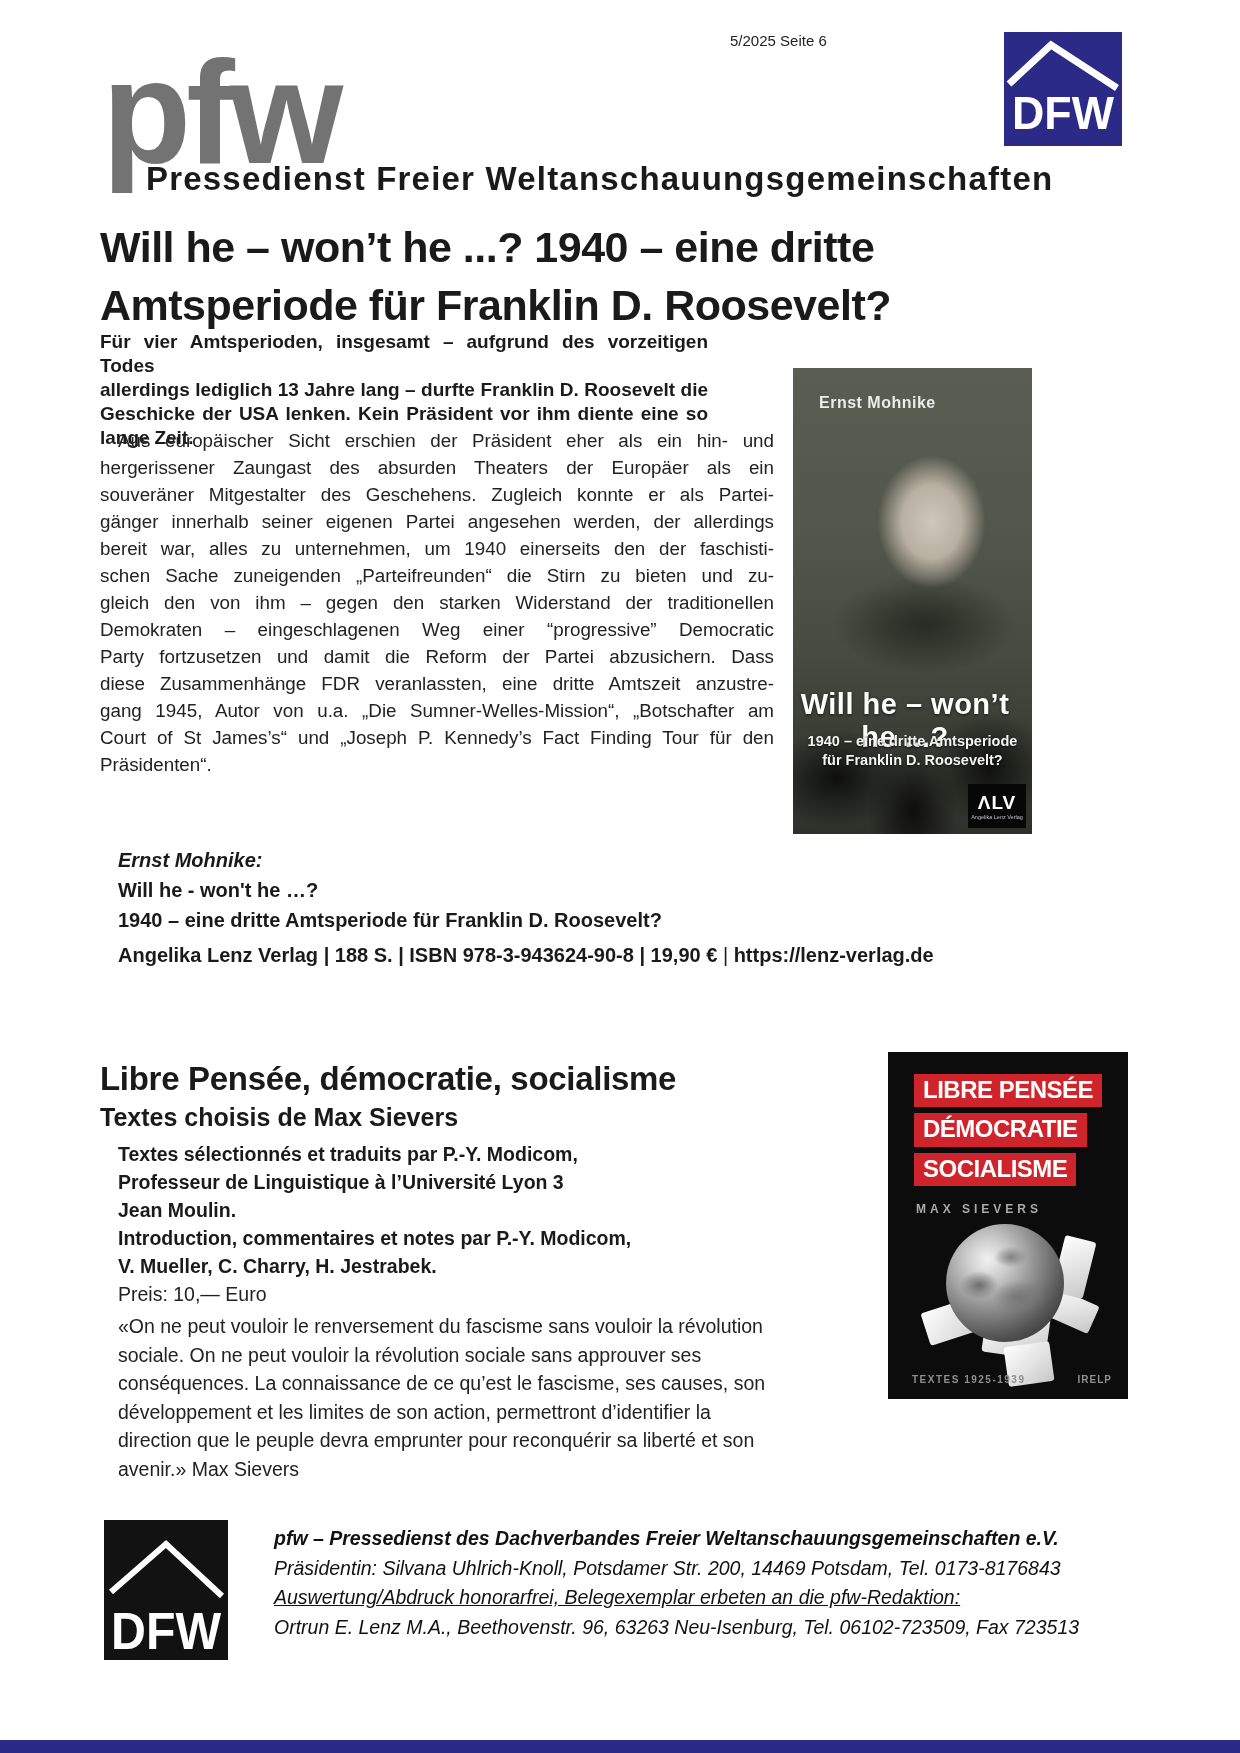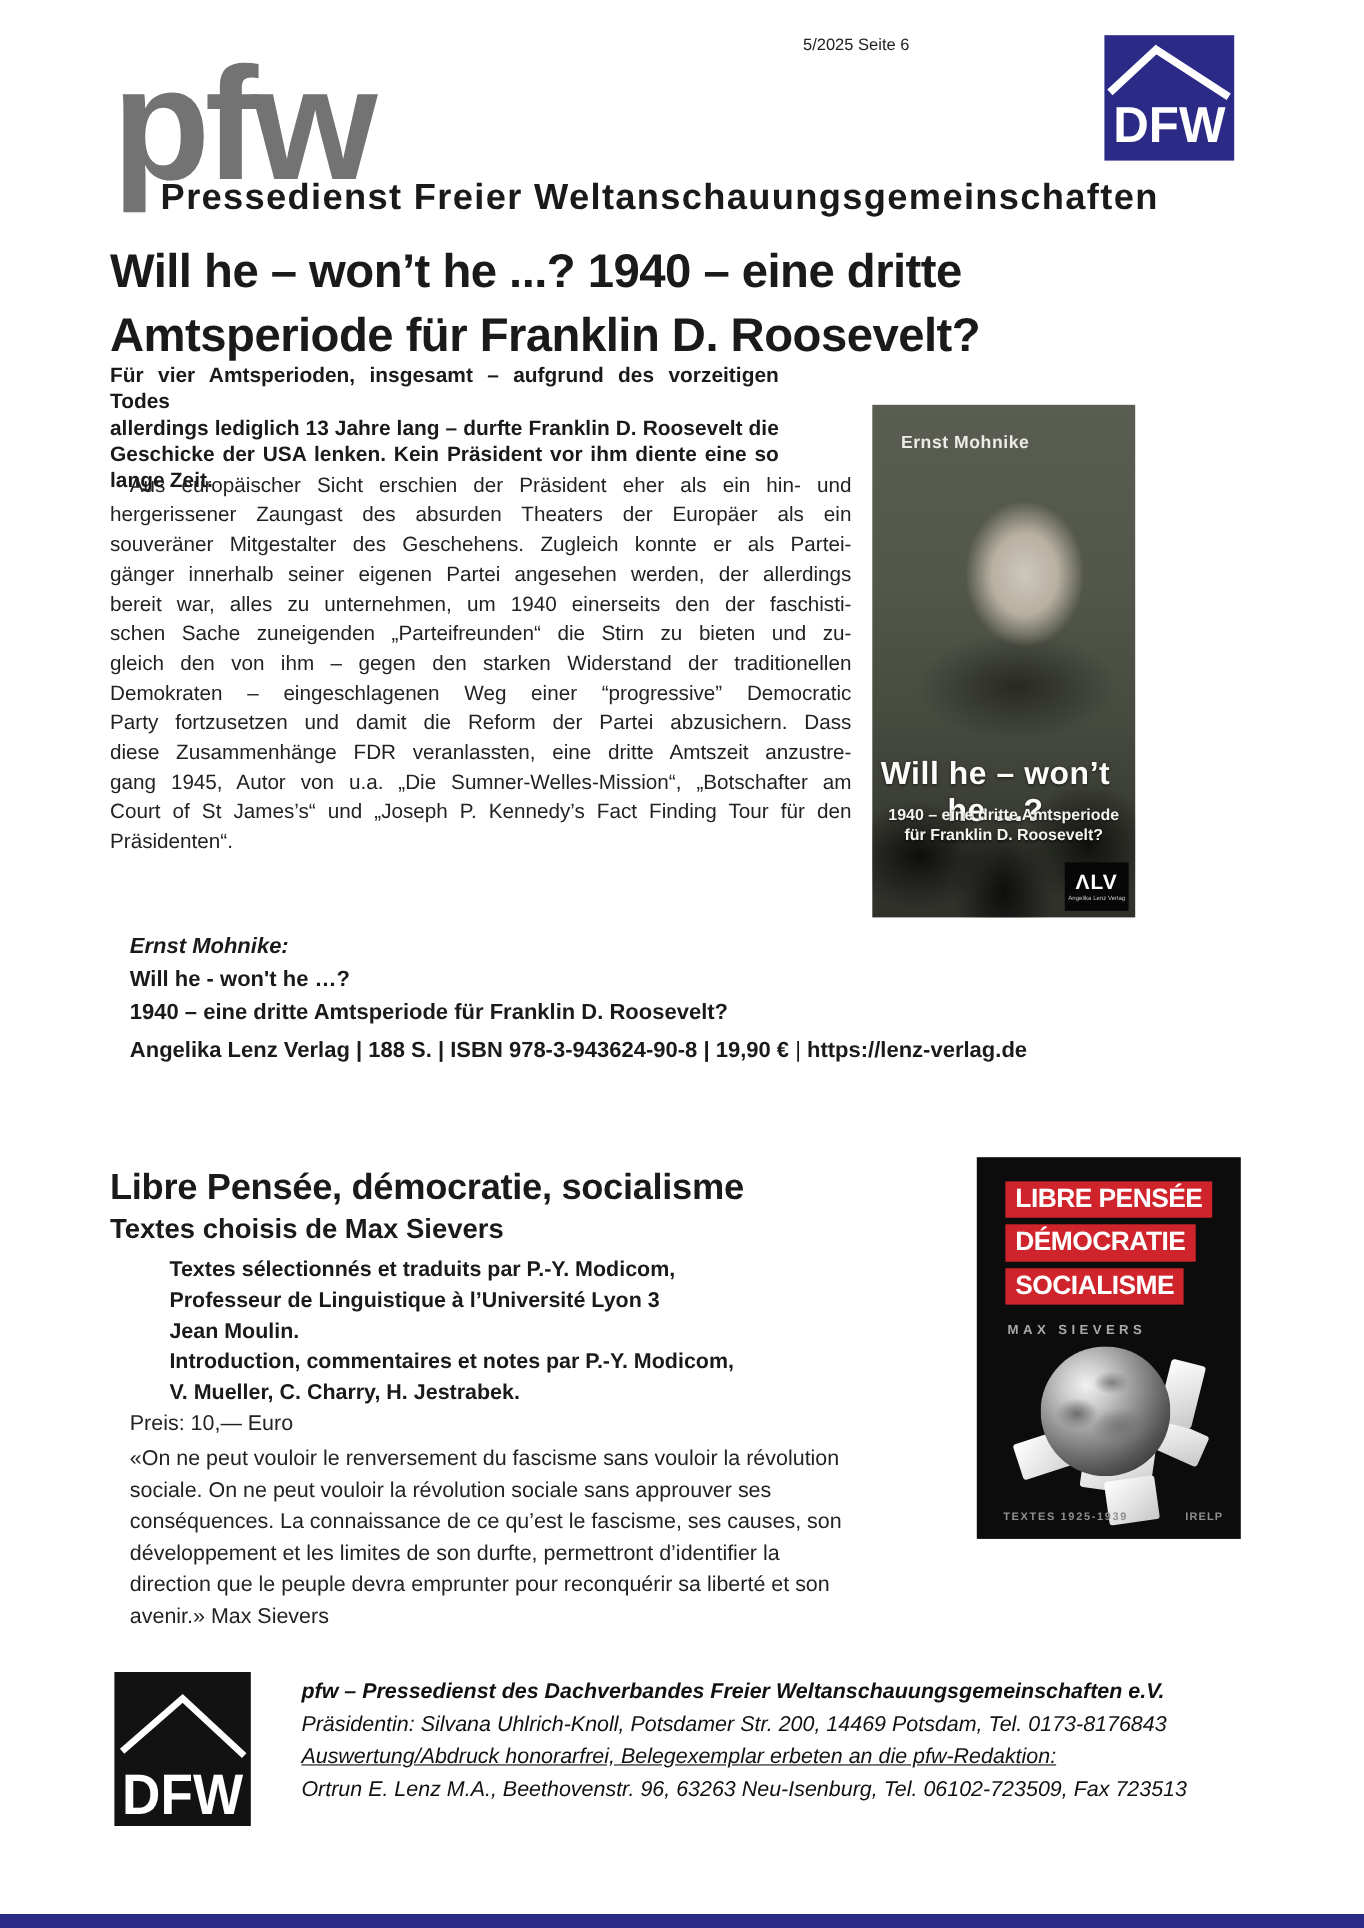--- a/index.html
+++ b/index.html
@@ -42,21 +42,21 @@
 
   
   #bi1{left:118px;top:845px;font-size:20px;line-height:30px;color:#1a1a1a;}
   #bi1 .bold{font-weight:bold;}
   #bi1 .bi{font-weight:bold;font-style:italic;}
   #bi1-pub{left:118px;top:944px;font-size:20px;color:#1a1a1a;white-space:nowrap;}
 
   
   #a2-title{left:100px;top:1060px;font-size:33px;font-weight:bold;letter-spacing:-0.3px;}
   #a2-sub{left:100px;top:1103px;font-size:25px;font-weight:bold;}
-  #a2-credits{left:118px;top:1140px;font-size:19.5px;font-weight:bold;line-height:28px;margin-left:36px;}
+  #a2-credits{left:118px;top:1140px;font-size:19.5px;font-weight:bold;line-height:28px;}
   #a2-price{left:118px;top:1283px;font-size:19.5px;color:#222;}
   #a2-quote{left:118px;top:1312px;width:652px;font-size:19.5px;line-height:28.5px;color:#222;}
 
   
   #cover2{left:888px;top:1052px;width:240px;height:347px;background:#0c0c0c;overflow:hidden;}
   .redblock{display:table;margin:0 0 6px 26px;background:#d0242c;color:#fff;font-weight:bold;
             font-size:24px;letter-spacing:-0.5px;padding:3px 9px 4px 9px;line-height:1.1;}
   #cover2-blocks{position:absolute;left:0;top:22px;}
   #cover2-author{left:28px;top:150px;font-size:12px;font-weight:bold;color:#a9a9a9;letter-spacing:4px;}
   .paper{position:absolute;background:linear-gradient(145deg,#ffffff 0%,#e2e2e2 55%,#c7c7c7 100%);border-radius:3px;}
@@ -152,21 +152,21 @@
     <div>Jean Moulin.</div>
     <div>Introduction, commentaires et notes par P.-Y. Modicom,</div>
     <div>V. Mueller, C. Charry, H. Jestrabek.</div>
   </div>
   <div class="abs" id="a2-price">Preis: 10,— Euro</div>
 
   <div class="abs" id="a2-quote">
     <div>«On ne peut vouloir le renversement du fascisme sans vouloir la révolution</div>
     <div>sociale. On ne peut vouloir la révolution sociale sans approuver ses</div>
     <div>conséquences. La connaissance de ce qu’est le fascisme, ses causes, son</div>
-    <div>développement et les limites de son durfte, permettront d’identifier la</div>
+    <div>développement et les limites de son action, permettront d’identifier la</div>
     <div>direction que le peuple devra emprunter pour reconquérir sa liberté et son</div>
     <div>avenir.» Max Sievers</div>
   </div>
 
   <div class="abs" id="cover2">
     <div id="cover2-blocks">
       <div class="redblock">LIBRE PENSÉE</div>
       <div class="redblock">DÉMOCRATIE</div>
       <div class="redblock">SOCIALISME</div>
     </div>

